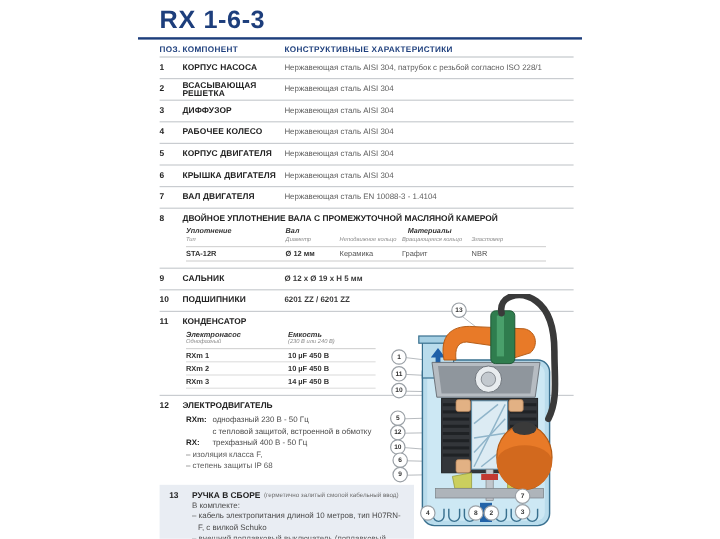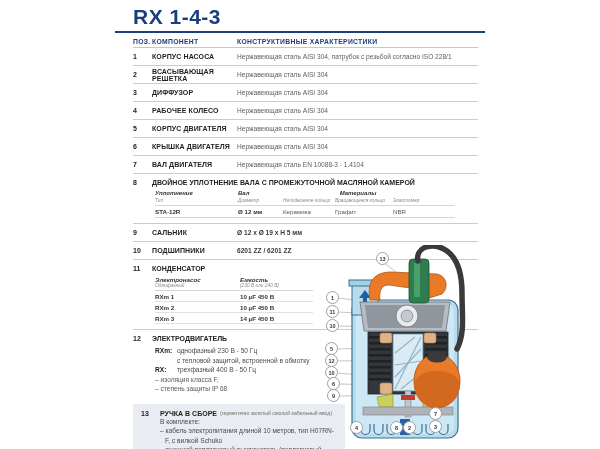--- a/index.html
+++ b/index.html
@@ -46,21 +46,21 @@
   .hb-intro{margin-left:19px;line-height:9.5px;color:#4a4a4a;}
   .hb-item{margin-left:19px;padding-left:5px;text-indent:-5px;line-height:9.5px;color:#4a4a4a;}
   
   .diagram{position:absolute;left:325px;top:245px;width:170px;height:204px;}
   .callout{position:absolute;width:11px;height:11px;border-radius:50%;background:#fff;border:1px solid #9aa0a6;
     font-size:5.5px;font-weight:bold;color:#333;display:flex;align-items:center;justify-content:center;z-index:3;box-sizing:content-box;}
 </style>
 </head>
 <body>
 
-<div class="title">RX 1-4-3</div>
+<div class="title">RX 1-6-3</div>
 <div class="title-rule"></div>
 
 <div class="thead">
   <div class="c-pos">ПОЗ.</div>
   <div class="c-comp">КОМПОНЕНТ</div>
   <div class="c-spec">КОНСТРУКТИВНЫЕ ХАРАКТЕРИСТИКИ</div>
 </div>
 
 <div class="tbl">
 

